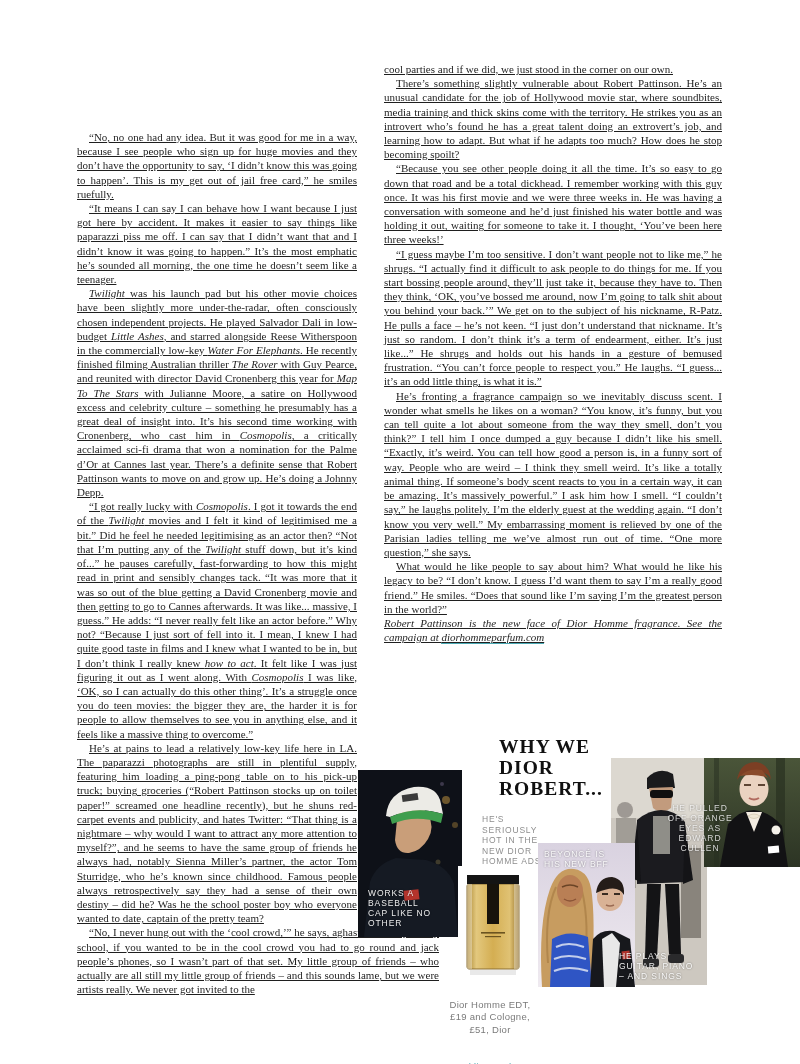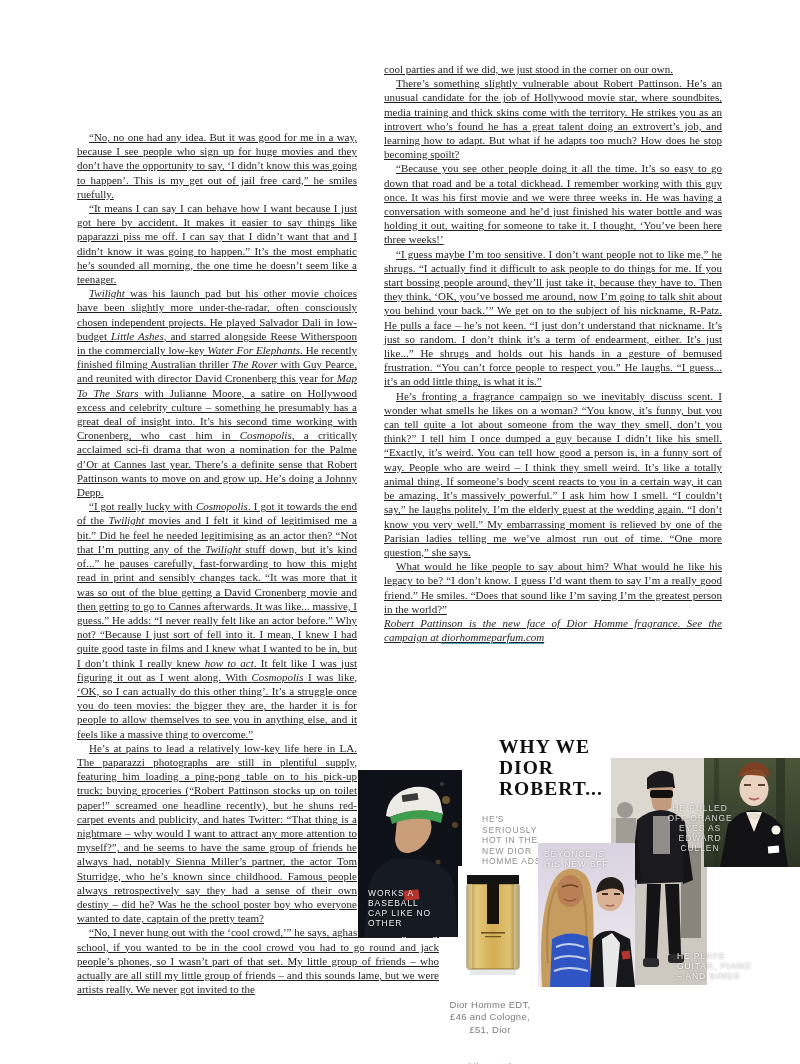--- a/index.html
+++ b/index.html
@@ -32,21 +32,21 @@
   #photo-cap{left:358px;top:770px;width:104px;height:167px;}
   #cap-works{left:368px;top:888px;}
   #photo-bottle{left:458px;top:866px;width:70px;height:114px;background:#fff;}
   #cap-edt{position:absolute;left:438px;top:986px;width:104px;text-align:center;
            font-family:"Liberation Sans",sans-serif;font-size:9.5px;line-height:12.5px;
            letter-spacing:.3px;color:#7a7a7a;white-space:pre-line;z-index:2;}
   .dior-link{color:#49a8b2;text-decoration:none;border-bottom:1px solid #49a8b2;cursor:pointer;}
   #photo-beyonce{left:538px;top:843px;width:97px;height:144px;z-index:3;}
   #cap-beyonce{left:544px;top:849px;}
   #photo-walk{left:611px;top:758px;width:96px;height:227px;}
-  #cap-walk{left:645px;top:951px;padding-left:32px;}
+  #cap-walk{left:619px;top:951px;}
   #photo-edward{left:704px;top:758px;width:96px;height:109px;}
   #cap-edward{left:666px;top:803px;width:68px;text-align:center;color:rgba(255,255,255,.8);}
 </style>
 </head>
 <body>
 
 <div class="page">
 
   <div class="col col-left">
     <p class="para ind"><span>“No, no one had any idea. But it was good for me in a way, because I see people who sign up for huge movies and they don’t have the opportunity to say, ‘I didn’t know this was going to happen’. This is my get out of jail free card,” he smiles ruefully.</span></p>
@@ -117,21 +117,21 @@
       <rect x="56" y="18" width="5" height="85" fill="#ffffff" opacity=".35"></rect>
       <rect x="9" y="9" width="52" height="9" fill="#141414"></rect>
       <rect x="29" y="18" width="12" height="40" fill="#17130c"></rect>
       <rect x="23" y="66" width="24" height="1.6" fill="#6b5420"></rect>
       <rect x="27" y="70" width="16" height="1.2" fill="#6b5420"></rect>
       <rect x="12" y="104" width="46" height="5" fill="#e9e9e9"></rect>
     </svg>
   </div>
   <div id="cap-edt">
     <span style="white-space:pre-line">Dior Homme EDT,
-£46 and Cologne,
+£19 and Cologne,
 £51, Dior</span>
     <br>
     <a class="dior-link">(dior.com)</a>
   </div>
 
   <div class="photo" id="photo-walk">
     <svg width="96" height="227" viewBox="0 0 96 227" preserveAspectRatio="none">
       <rect width="96" height="227" fill="#cdc8c0"></rect>
       <rect width="96" height="60" fill="#dcd8d0"></rect>
       <circle cx="14" cy="52" r="8" fill="#8e8a84" opacity=".8"></circle>

